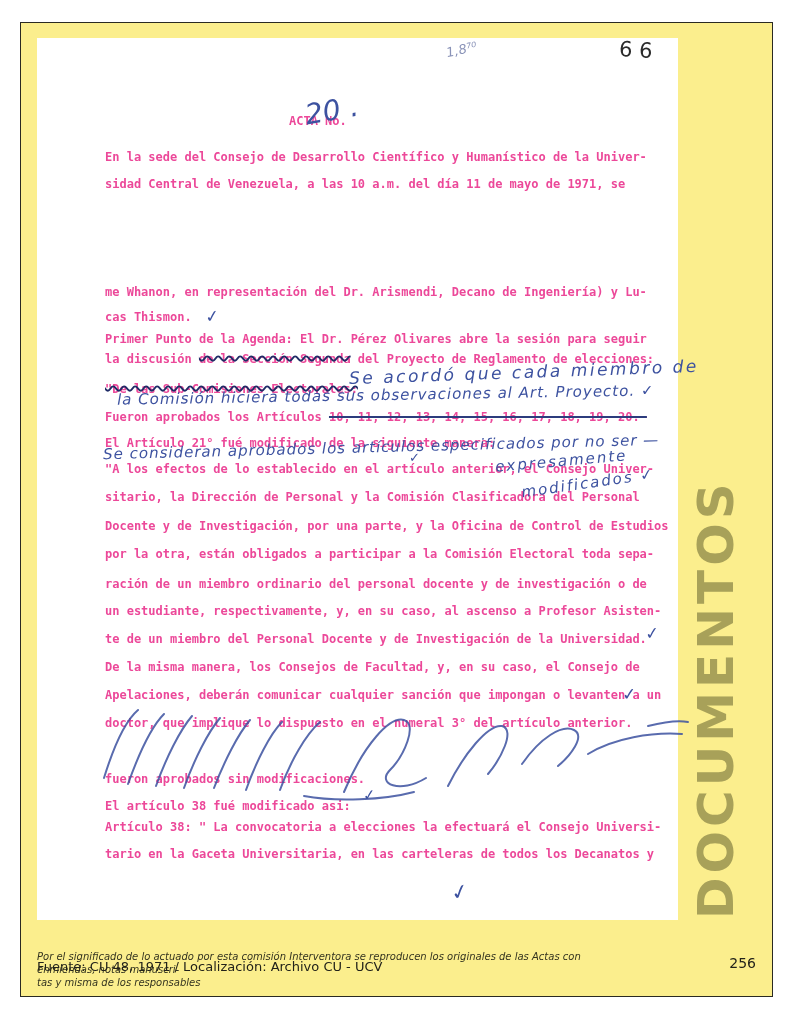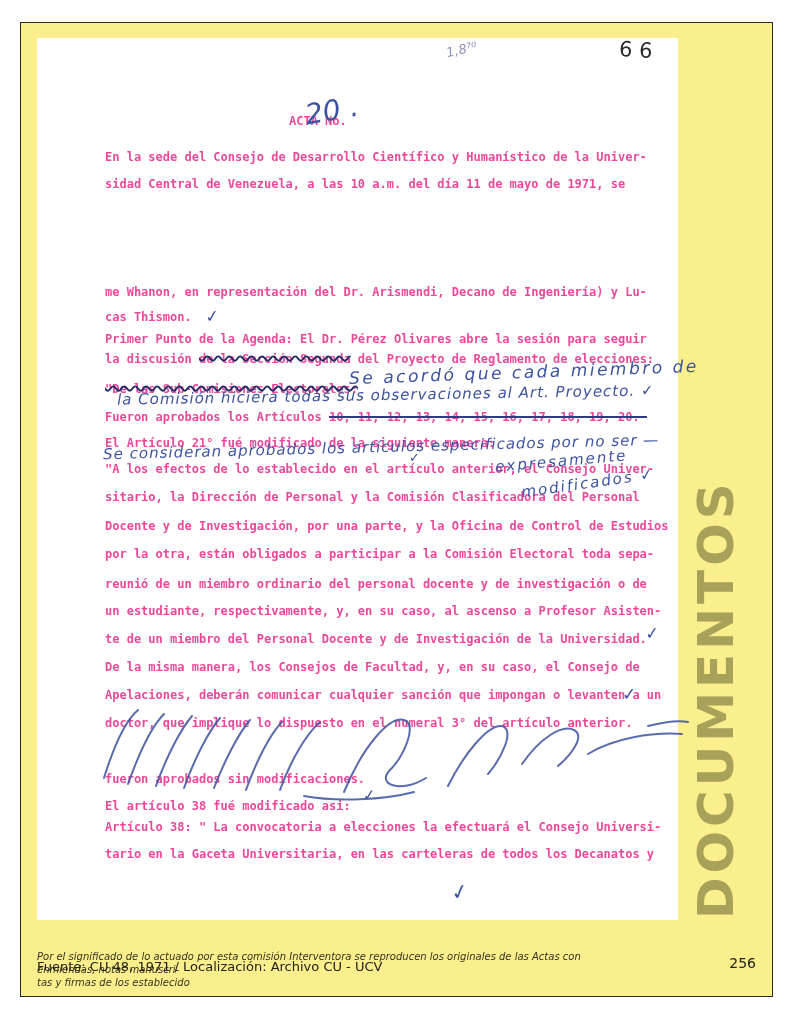--- a/index.html
+++ b/index.html
@@ -56,21 +56,21 @@
     <div class="tline" style="top:272px"><span>cas Thismon.</span></div>
     <div class="tline" style="top:294px"><span>Primer Punto de la Agenda: El Dr. Pérez Olivares abre la sesión para seguir</span></div>
     <div class="tline" style="top:314px"><span>la discusión </span><span class="sk-heavy">de la Sección Segunda</span><span> del Proyecto de Reglamento de elecciones:</span></div>
     <div class="tline" style="top:344px"><span class="sk-heavy">"De las Sub-Comisiones Electorales:</span></div>
     <div class="tline" style="top:372px"><span>Fueron aprobados los Artículos </span><span class="sk">10, 11, 12, 13, 14, 15, 16, 17, 18, 19, 20.—</span></div>
     <div class="tline" style="top:398px"><span>El Artículo 21° fué modificado de la siguiente manera:</span></div>
     <div class="tline" style="top:424px"><span>"A los efectos de lo establecido en el artículo anterior, el Consejo Univer-</span></div>
     <div class="tline" style="top:452px"><span>sitario, la Dirección de Personal y la Comisión Clasificadora del Personal</span></div>
     <div class="tline" style="top:481px"><span>Docente y de Investigación, por una parte, y la Oficina de Control de Estudios</span></div>
     <div class="tline" style="top:509px"><span>por la otra, están obligados a participar a la Comisión Electoral toda sepa-</span></div>
-    <div class="tline" style="top:539px"><span>reunió de un miembro ordinario del personal docente y de investigación o de</span></div>
+    <div class="tline" style="top:539px"><span>ración de un miembro ordinario del personal docente y de investigación o de</span></div>
     <div class="tline" style="top:566px"><span>un estudiante, respectivamente, y, en su caso, al ascenso a Profesor Asisten-</span></div>
     <div class="tline" style="top:594px"><span>te de un miembro del Personal Docente y de Investigación de la Universidad.</span></div>
     <div class="tline" style="top:622px"><span>De la misma manera, los Consejos de Facultad, y, en su caso, el Consejo de</span></div>
     <div class="tline" style="top:650px"><span>Apelaciones, deberán comunicar cualquier sanción que impongan o levanten a un</span></div>
     <div class="tline" style="top:678px"><span>doctor, que implique lo dispuesto en el numeral 3° del artículo anterior.</span></div>
     <div class="tline" style="top:734px"><span>fueron aprobados sin modificaciones.</span></div>
     <div class="tline" style="top:761px"><span>El artículo 38 fué modificado asi:</span></div>
     <div class="tline" style="top:782px"><span>Artículo 38: " La convocatoria a elecciones la efectuará el Consejo Universi-</span></div>
     <div class="tline" style="top:809px"><span>tario en la Gaceta Universitaria, en las carteleras de todos los Decanatos y</span></div>
 
@@ -106,18 +106,18 @@
         <path d="M556 22 C572 18 586 16 596 18"></path>
       </g>
     </svg>
 
   </div>
 
   <div class="side-label">DOCUMENTOS</div>
 
   <div class="footer-note">
     <div>Por el significado de lo actuado por esta comisión Interventora se reproducen los originales de las Actas con enmiendas, notas manuscri-</div>
-    <div>tas y firmas de los establecido</div>
+    <div>tas y misma de los responsables</div>
   </div>
   <div class="footer-source">Fuente: CU 48, 1971 / Localización: Archivo CU - UCV</div>
   <div class="page-number">256</div>
 
 </div>
 
 </body></html>

